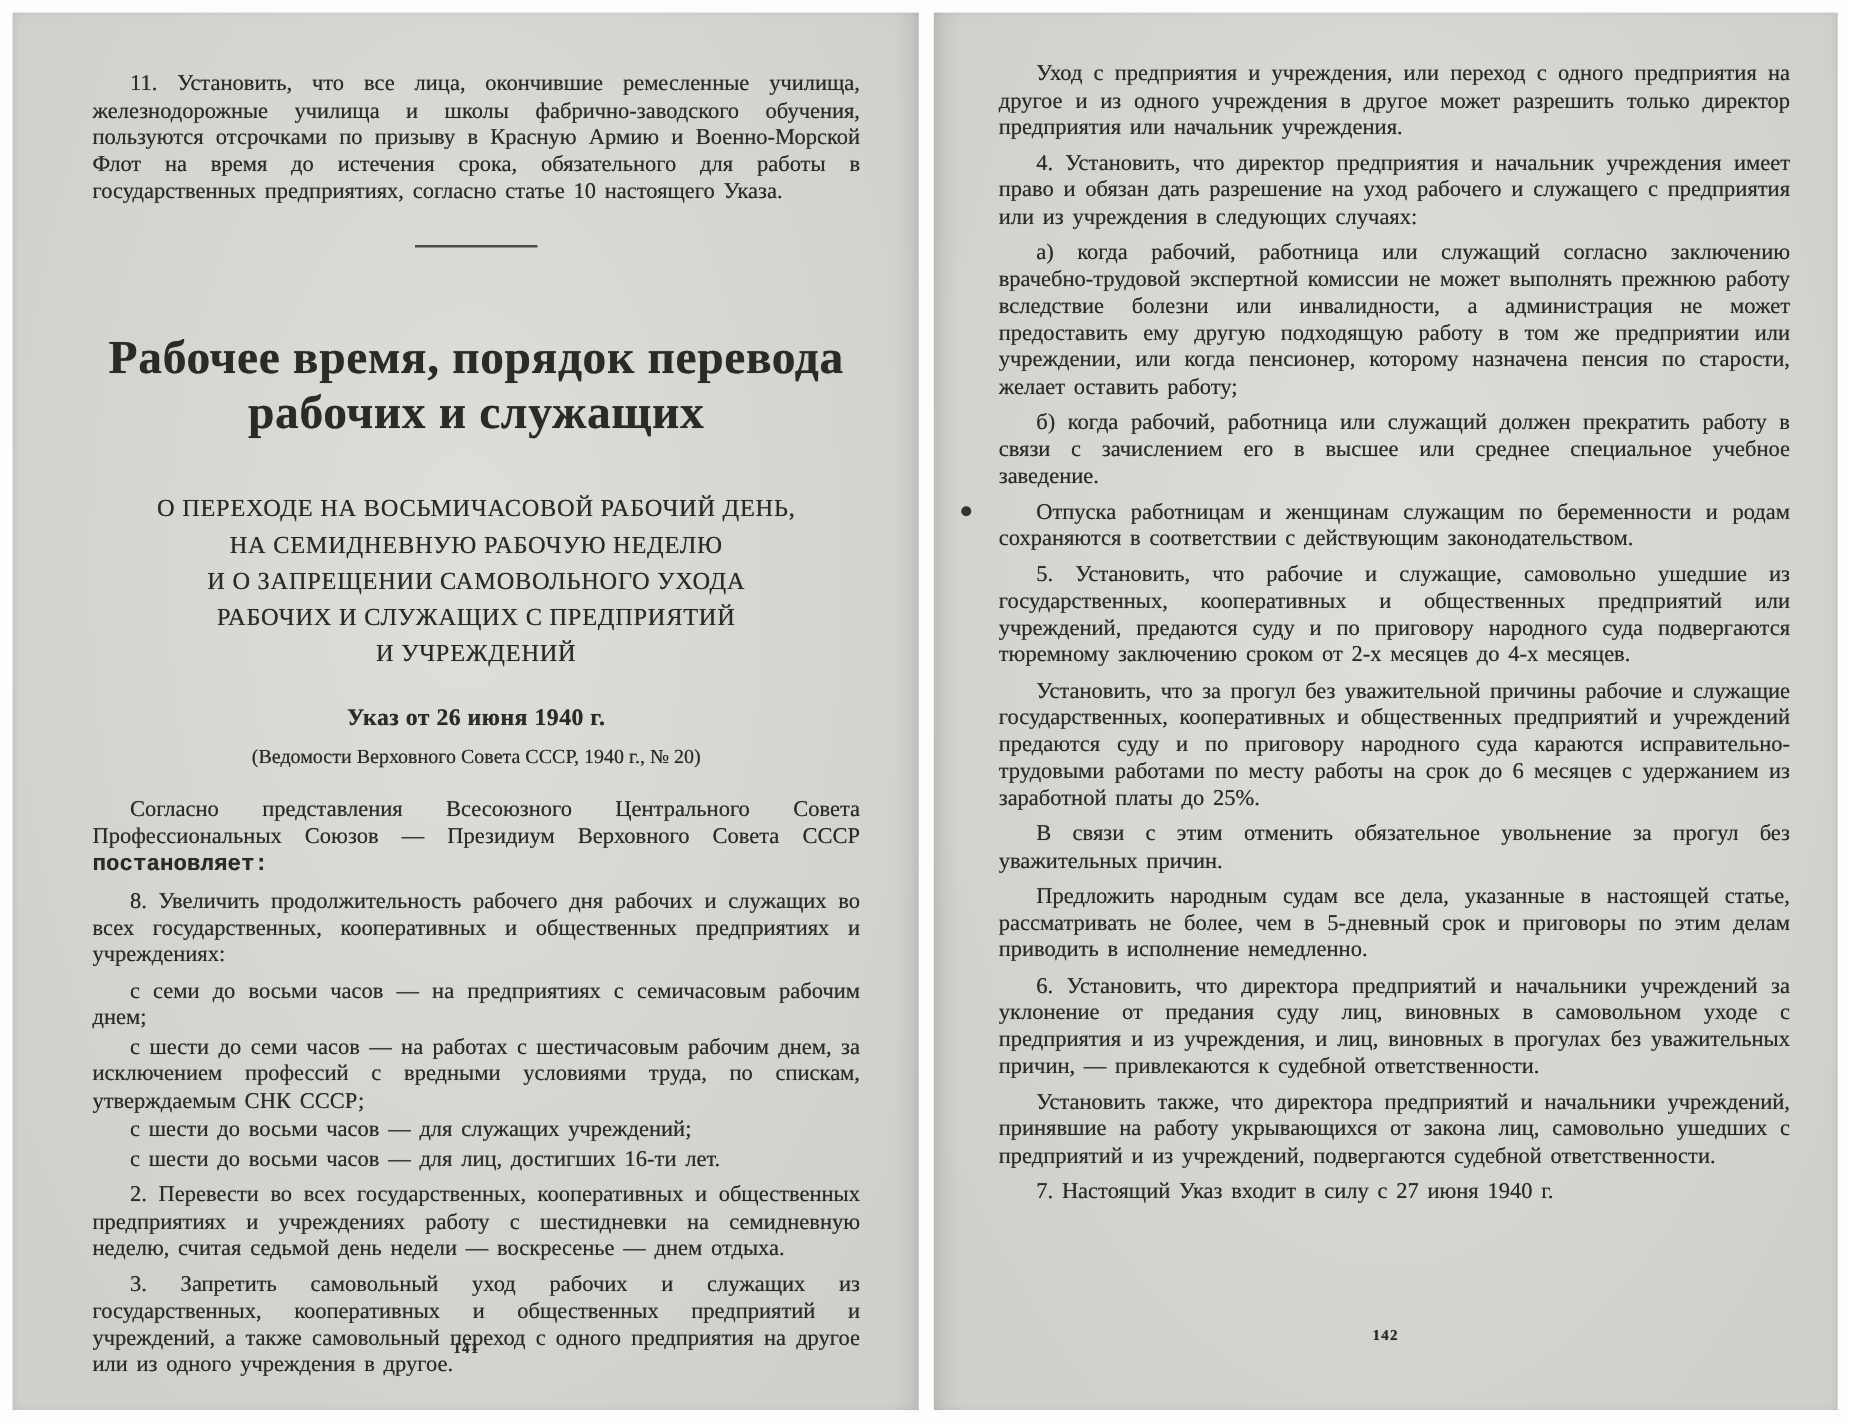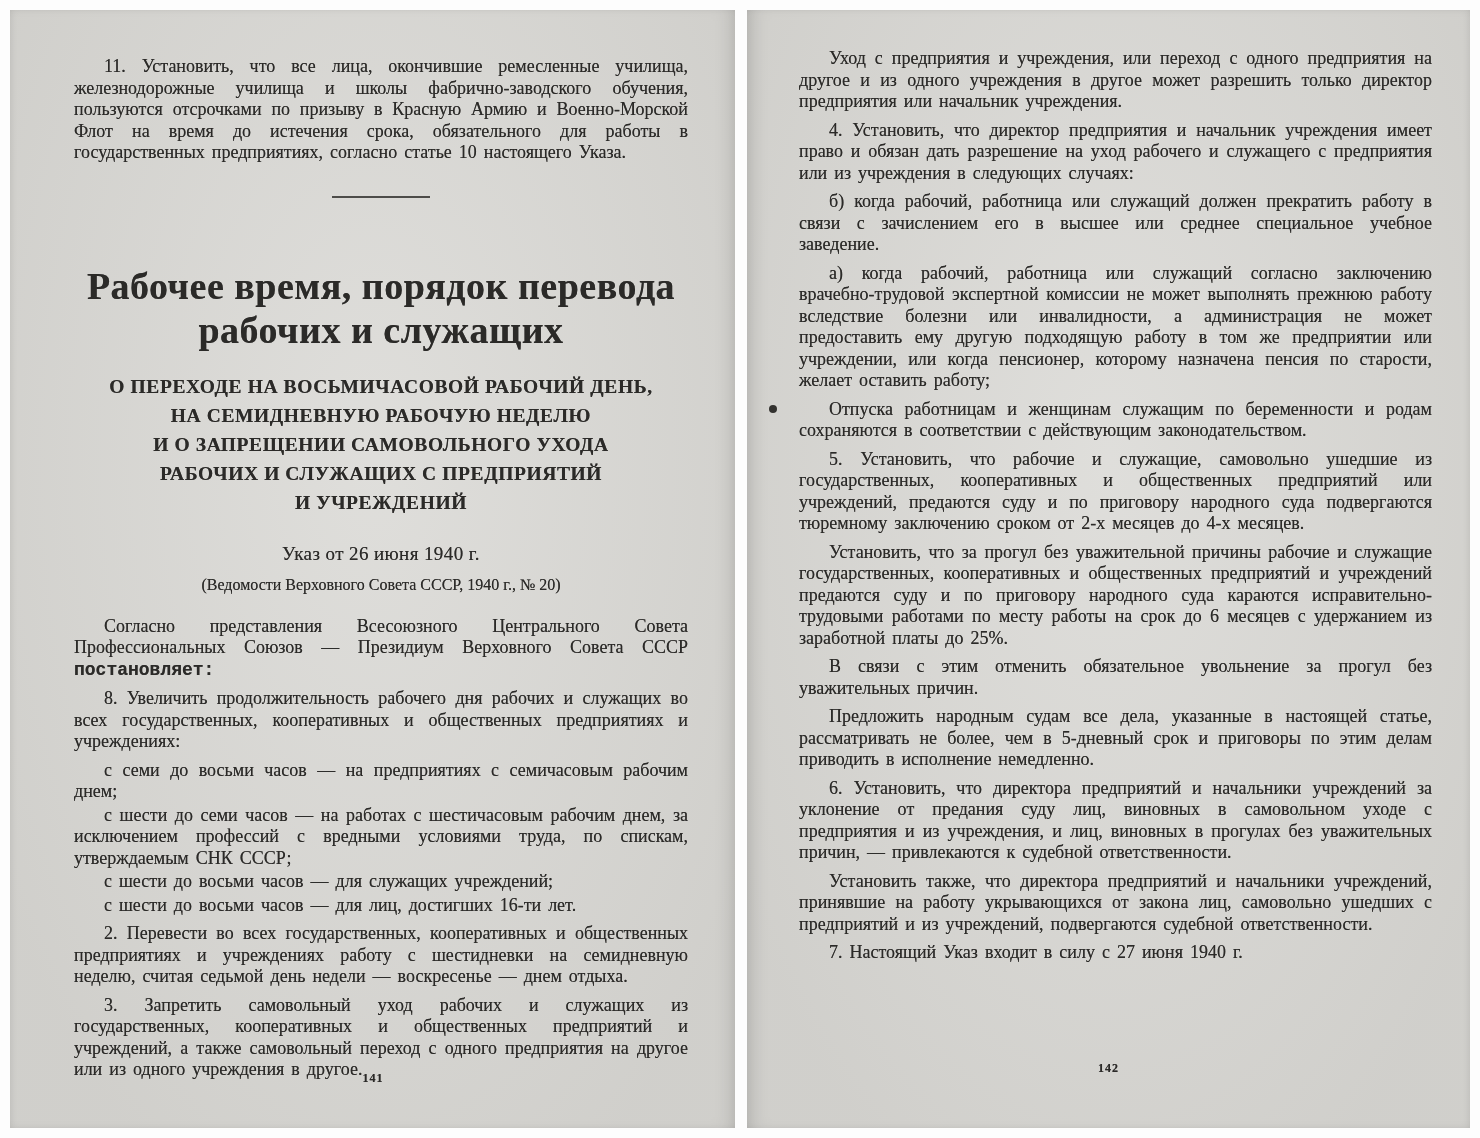--- a/index.html
+++ b/index.html
@@ -57,32 +57,32 @@
   .chapter {
     margin: 66px 0 0 0;
     font-size: 38px;
     line-height: 44px;
     font-weight: bold;
     text-align: center;
     white-space: pre-line;
     letter-spacing: 0.5px;
   }
   .decree {
-    margin: 20px 0 0 0;
+    margin: 41px 0 0 0;
     font-size: 19.5px;
     line-height: 29px;
-    font-weight: bold;
+    font-weight: normal;
     text-align: center;
     white-space: pre-line;
     letter-spacing: 0.6px;
   }
   .ukaz {
     margin-top: 26px;
     font-size: 19px;
-    font-weight: normal;
+    font-weight: bold;
     text-align: center;
     letter-spacing: 0.4px;
   }
   .vednote {
     margin-top: 11px;
     font-size: 16px;
     text-align: center;
   }
   .body-block { margin-top: 22px; }
   .b { font-weight: bold; font-family: Liberation Mono, monospace; }
@@ -150,22 +150,22 @@
     </div>
 
     <div class="pagenum">141</div>
   </div>
 
   <div class="gutter"></div>
 
   <div class="page right">
     <p class="para">Уход с предприятия и учреждения, или переход с одного предприятия на другое и из одного учреждения в другое может разрешить только директор предприятия или начальник учреждения.</p>
     <p class="para gap-top">4. Установить, что директор предприятия и начальник учреждения имеет право и обязан дать разрешение на уход рабочего и служащего с предприятия или из учреждения в следующих случаях:</p>
+    <p class="para gap-top">а) когда рабочий, работница или служащий согласно заключению врачебно-трудовой экспертной комиссии не может выполнять прежнюю работу вследствие болезни или инвалидности, а администрация не может предоставить ему другую подходящую работу в том же предприятии или учреждении, или когда пенсионер, которому назначена пенсия по старости, желает оставить работу;</p>
     <p class="para gap-top">б) когда рабочий, работница или служащий должен прекратить работу в связи с зачислением его в высшее или среднее специальное учебное заведение.</p>
-    <p class="para gap-top">а) когда рабочий, работница или служащий согласно заключению врачебно-трудовой экспертной комиссии не может выполнять прежнюю работу вследствие болезни или инвалидности, а администрация не может предоставить ему другую подходящую работу в том же предприятии или учреждении, или когда пенсионер, которому назначена пенсия по старости, желает оставить работу;</p>
     <div class="bullet-wrap">
       <span class="bullet-dot"></span>
       <p class="para gap-top">Отпуска работницам и женщинам служащим по беременности и родам сохраняются в соответствии с действующим законодательством.</p>
     </div>
     <p class="para gap-top">5. Установить, что рабочие и служащие, самовольно ушедшие из государственных, кооперативных и общественных предприятий или учреждений, предаются суду и по приговору народного суда подвергаются тюремному заключению сроком от 2-х месяцев до 4-х месяцев.</p>
     <p class="para gap-top">Установить, что за прогул без уважительной причины рабочие и служащие государственных, кооперативных и общественных предприятий и учреждений предаются суду и по приговору народного суда караются исправительно-трудовыми работами по месту работы на срок до 6 месяцев с удержанием из заработной платы до 25%.</p>
     <p class="para gap-top">В связи с этим отменить обязательное увольнение за прогул без уважительных причин.</p>
     <p class="para gap-top">Предложить народным судам все дела, указанные в настоящей статье, рассматривать не более, чем в 5-дневный срок и приговоры по этим делам приводить в исполнение немедленно.</p>
     <p class="para gap-top">6. Установить, что директора предприятий и начальники учреждений за уклонение от предания суду лиц, виновных в самовольном уходе с предприятия и из учреждения, и лиц, виновных в прогулах без уважительных причин, — привлекаются к судебной ответственности.</p>
     <p class="para gap-top">Установить также, что директора предприятий и начальники учреждений, принявшие на работу укрывающихся от закона лиц, самовольно ушедших с предприятий и из учреждений, подвергаются судебной ответственности.</p>

